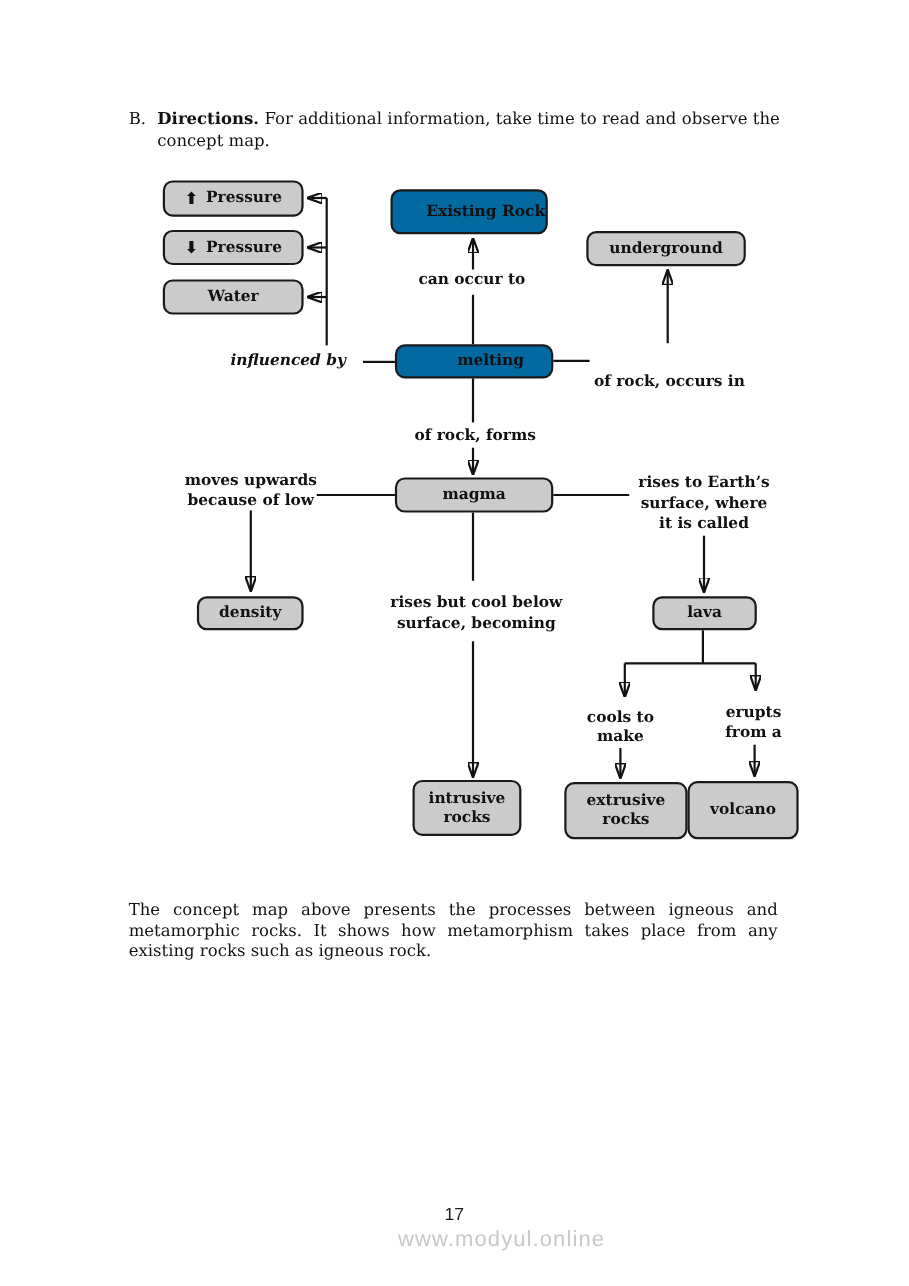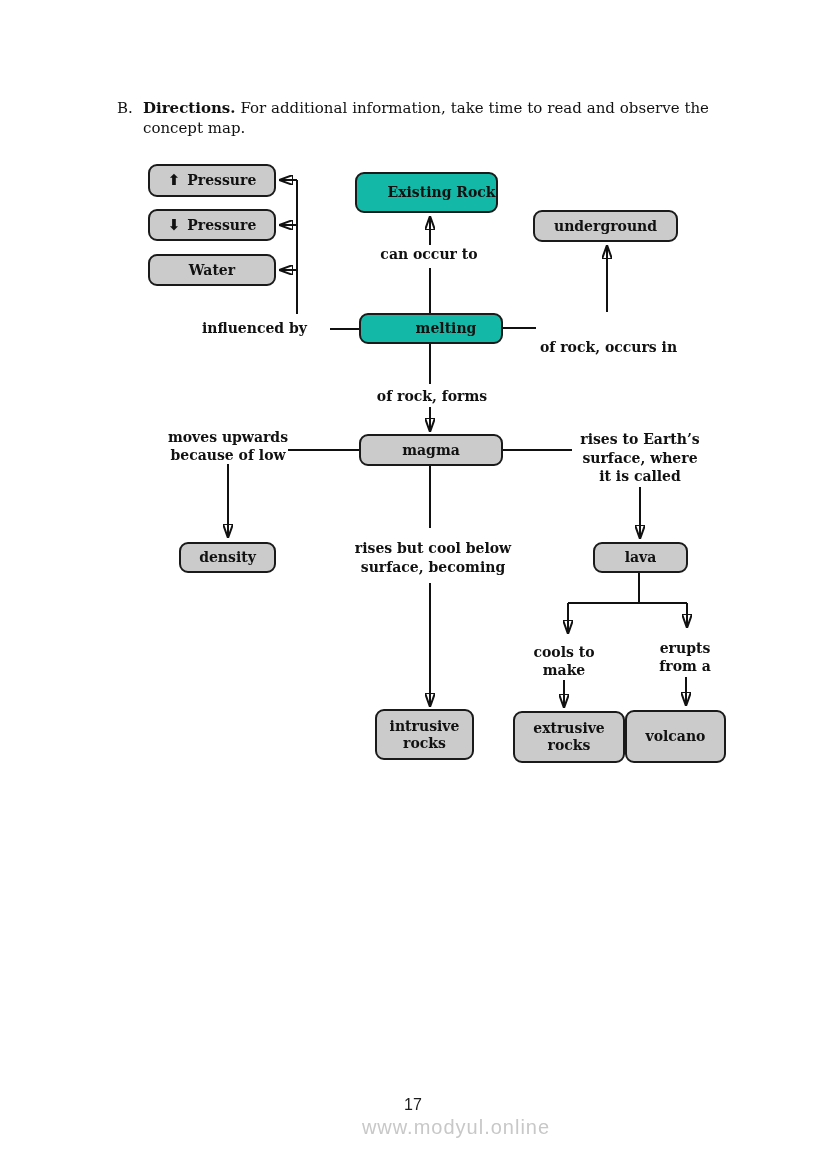--- a/index.html
+++ b/index.html
@@ -38,32 +38,32 @@
     align-items: center;
     justify-content: center;
     gap: 7px;
     font-weight: bold;
     font-size: 14px;
     line-height: 17px;
     text-align: center;
     white-space: pre-line;
     background: var(--node-fill, #cbcbcb);
   }
-  .node.white { background: #14b8a6; padding-left: 30px; }
+  .node.white { background: #0369a1; padding-left: 30px; }
   .nicon { font-family: "DejaVu Sans", sans-serif; font-size: 15px; line-height: 15px; }
 
   .elabel {
     position: absolute;
     font-weight: bold;
     font-size: 14px;
     line-height: 17.5px;
     text-align: center;
     white-space: pre-line;
   }
-  .elabel.right { text-align: left; }
+  .elabel.right { text-align: center; font-style: italic; }
   .elabel.left  { text-align: left; }
   .elabel.lh18  { line-height: 18.5px; }
 
   
   .body-paragraph {
     position: absolute;
     left: 117px; top: 818px;
     width: 590px;
     font-size: 15px;
     line-height: 18.5px;
@@ -196,17 +196,18 @@
   <div class="elabel lh18" style="left:570px; top:430px; width:140px;">rises to Earth’s
 surface, where
 it is called</div>
   <div class="elabel lh18" style="left:343px; top:539px; width:180px;">rises but cool below
 surface, becoming</div>
   <div class="elabel" style="left:523px; top:644px; width:82px;">cools to
 make</div>
   <div class="elabel" style="left:644px; top:640px; width:82px;text-align:center;">erupts
 from a</div>
 
+  <div class="body-paragraph">The concept map above presents the processes between igneous and metamorphic rocks. It shows how metamorphism takes place from any existing rocks such as igneous rock.</div>
 
   <div class="page-number">17</div>
   <div class="watermark">www.modyul.online</div>
 
 </div>
 
 </body></html>

